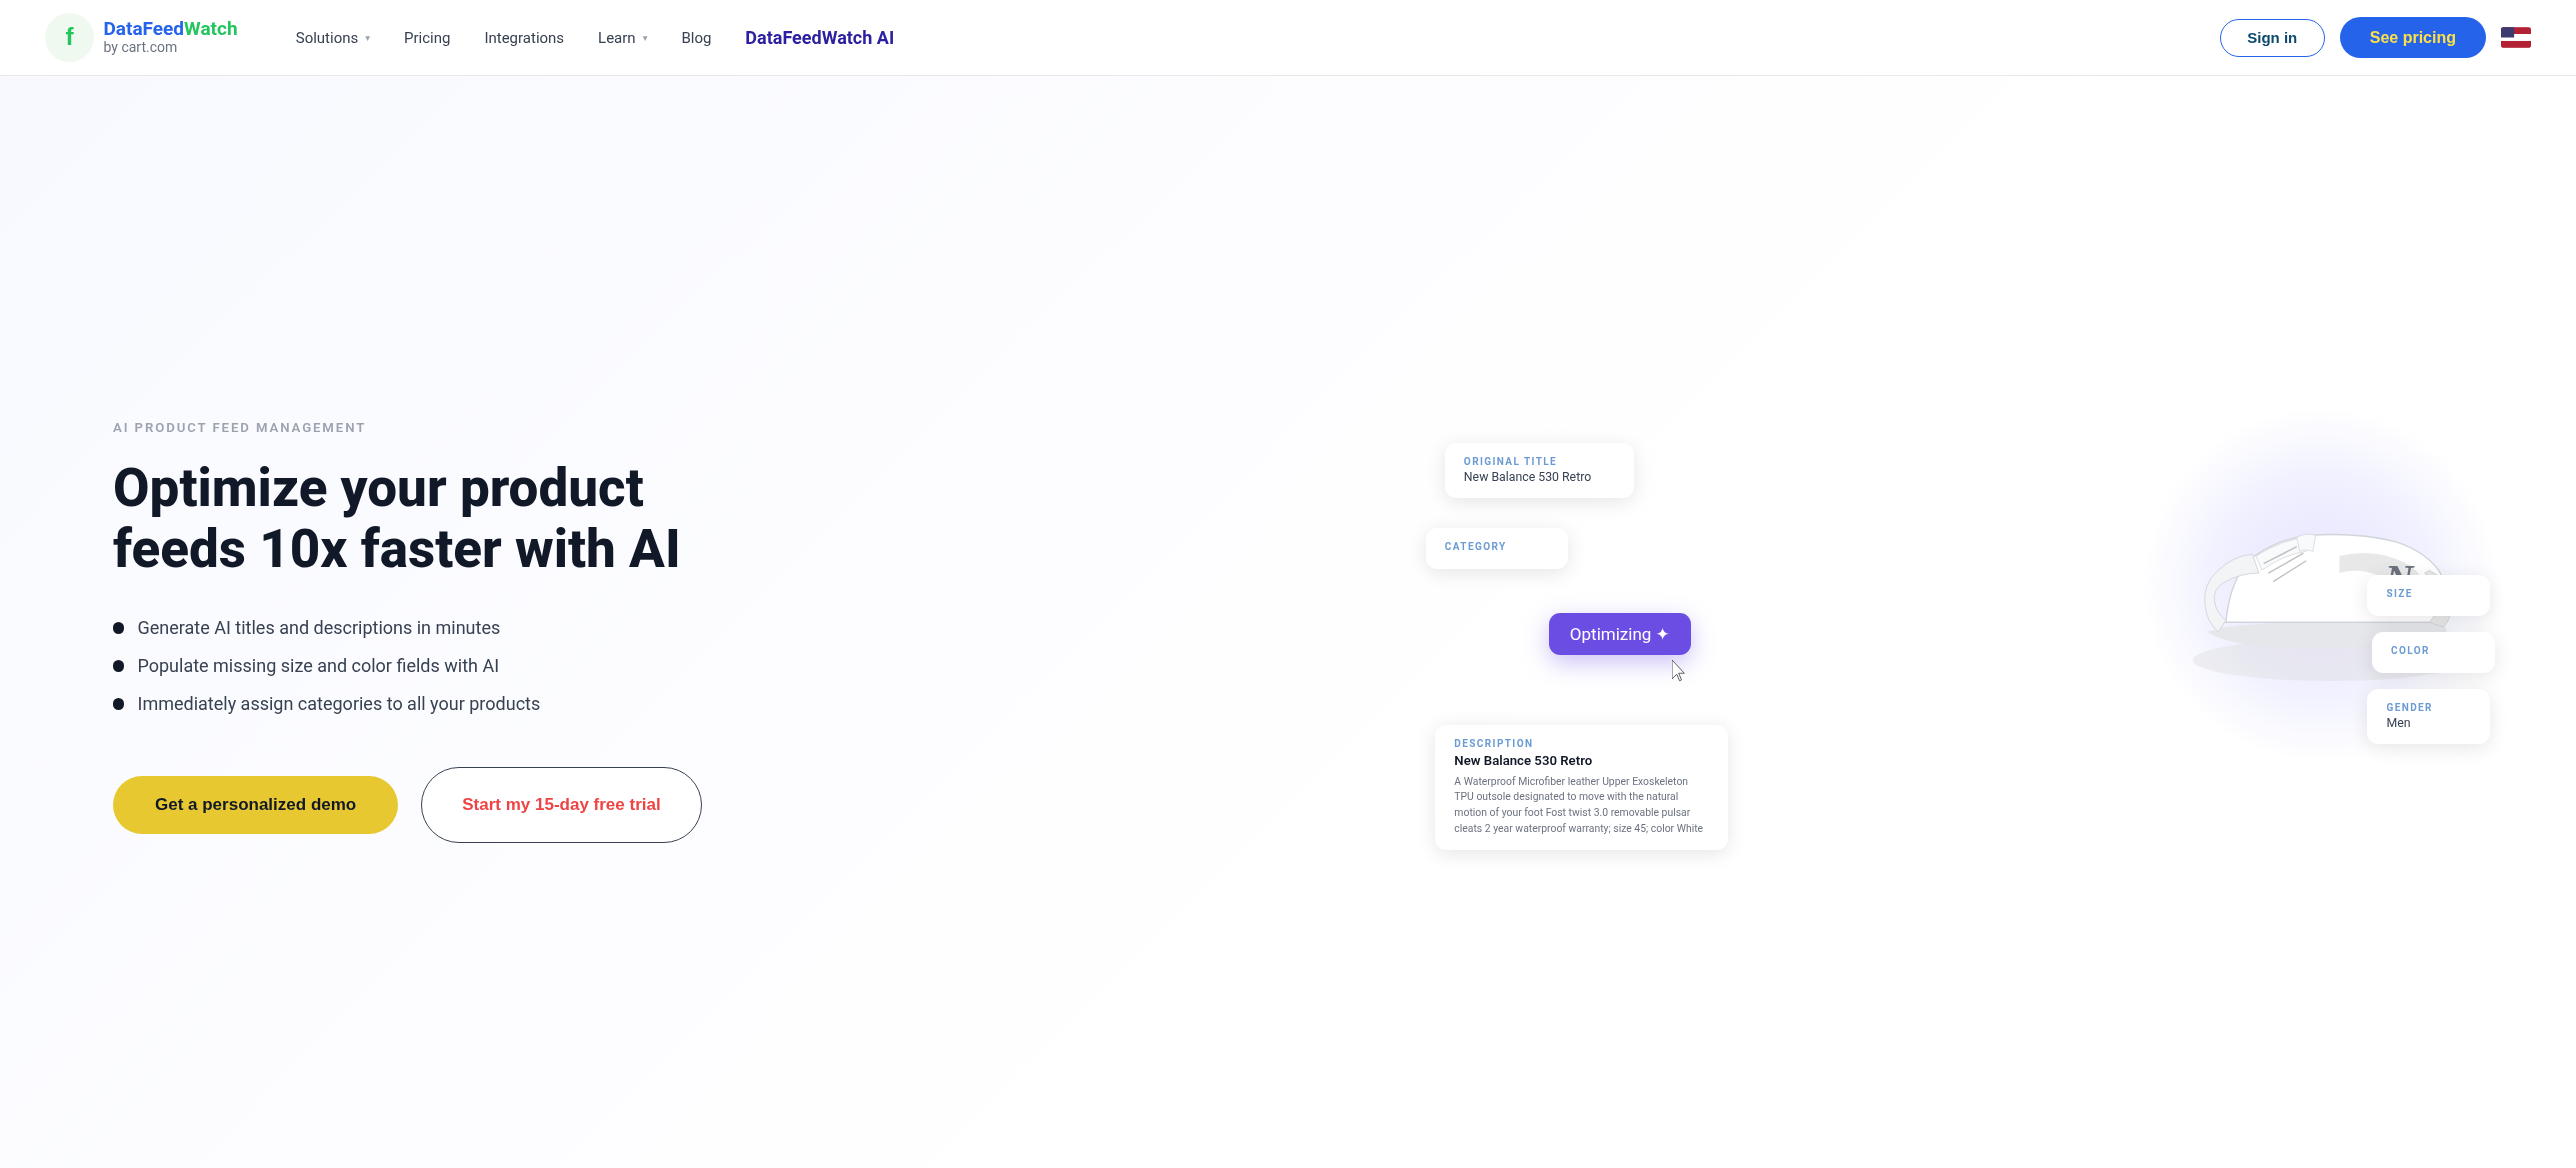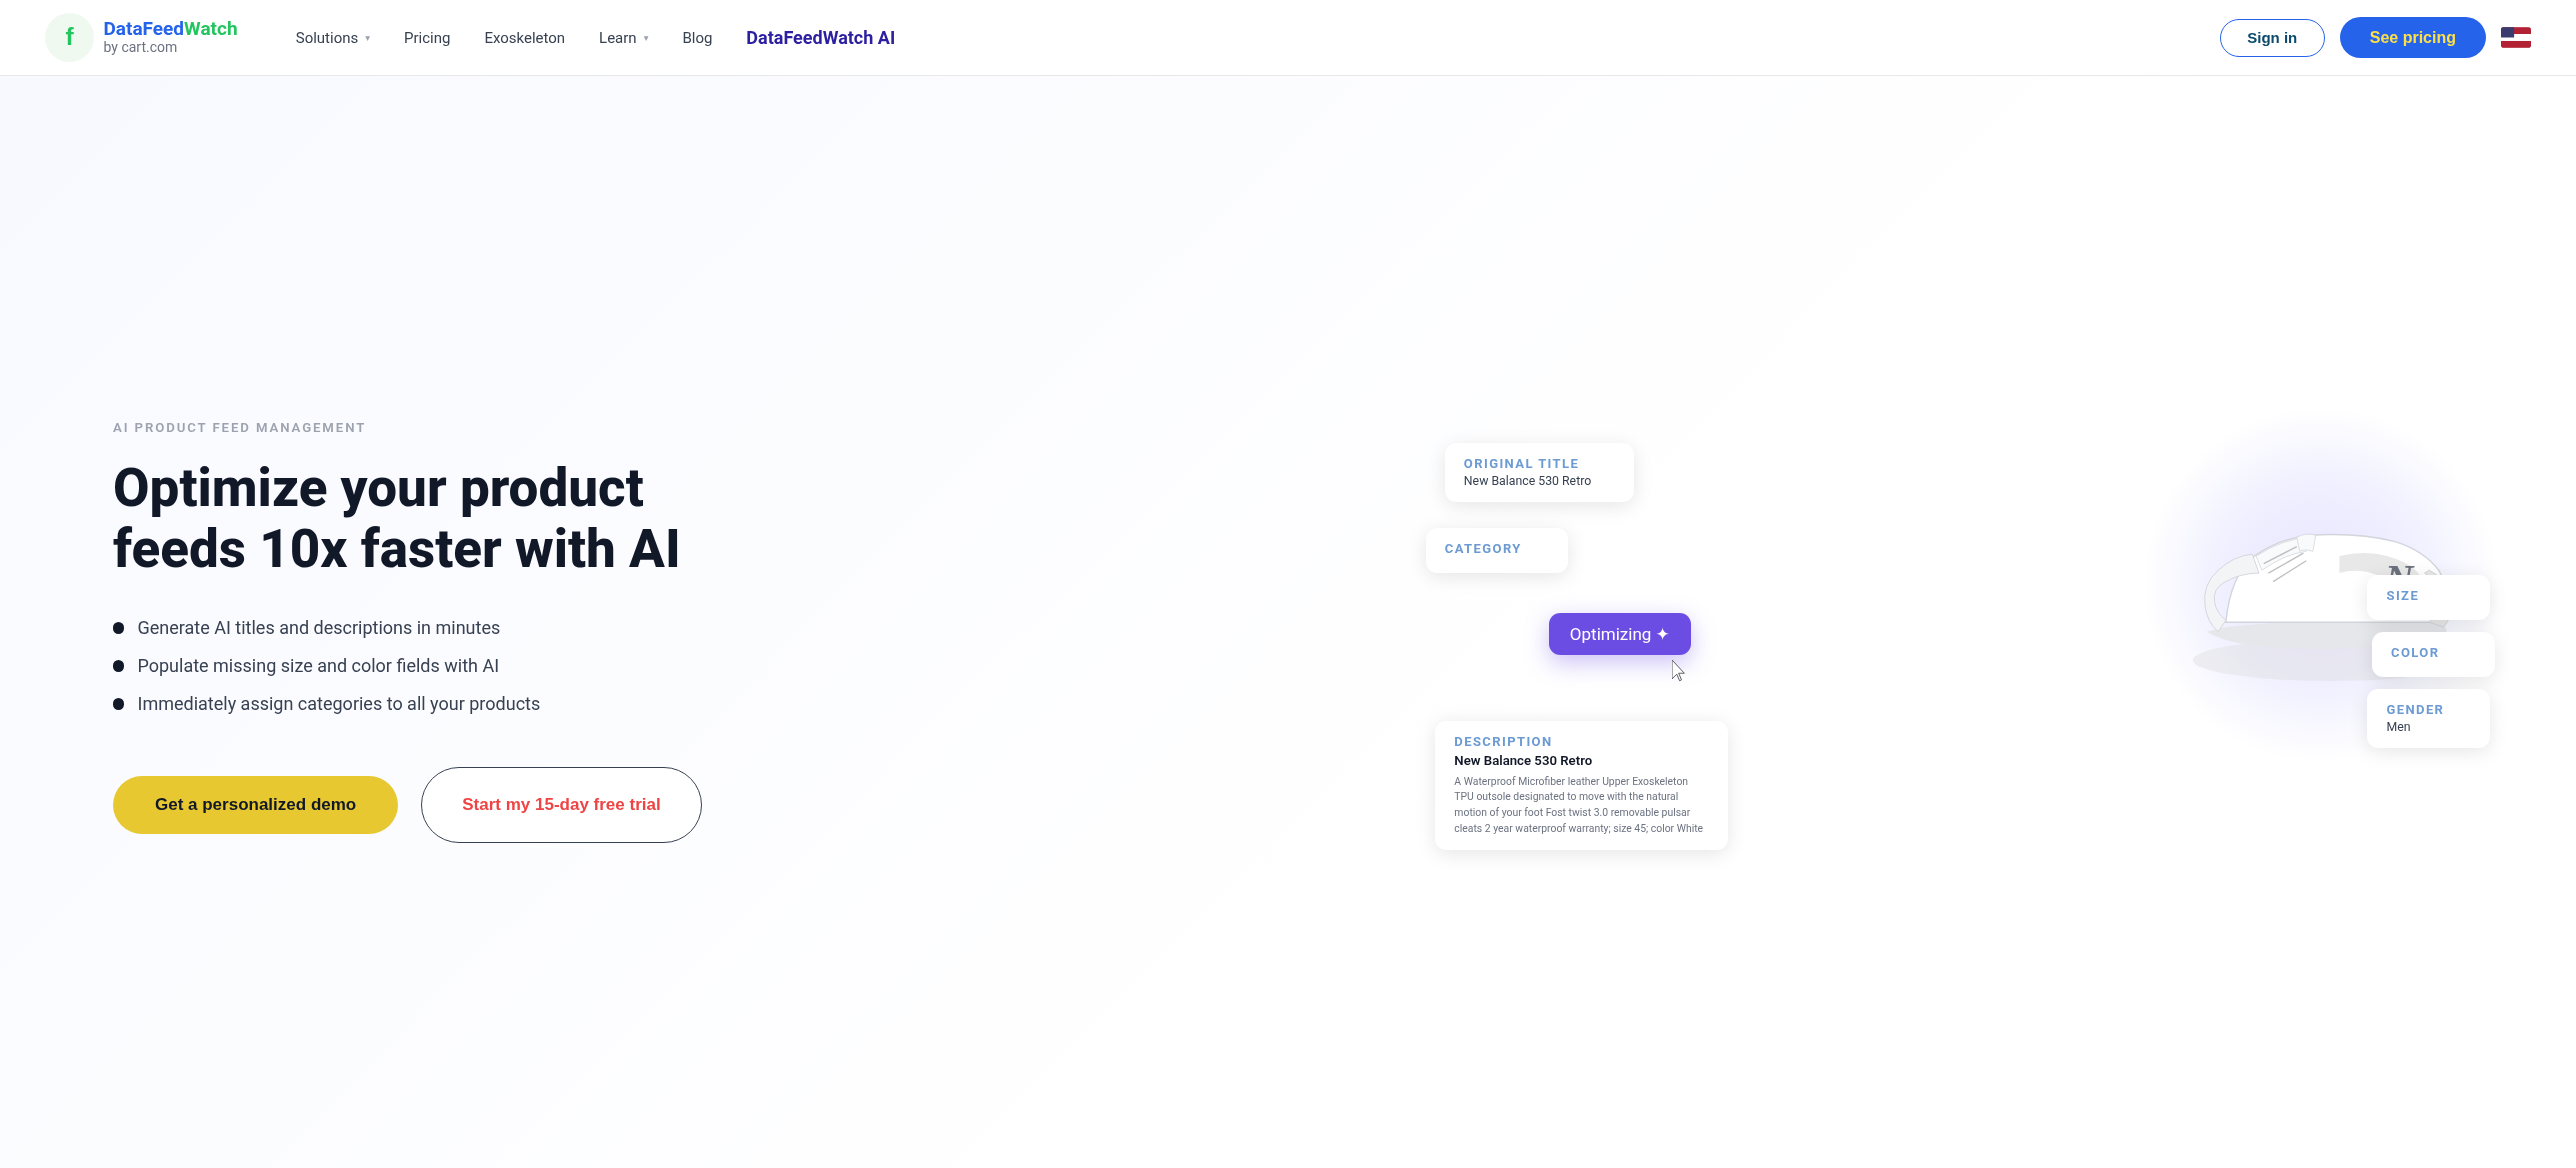--- a/index.html
+++ b/index.html
@@ -216,21 +216,21 @@
 
     
     .ui-card {
       position: absolute;
       background: #fff;
       border-radius: 11.3px;
       box-shadow: 0 3.8px 19px rgba(0,0,0,0.1);
       padding: 13.2px 19px;
     }
     .card-label {
-      font-size: 13px;
+      font-size: 10px;
       font-weight: 700;
       color: #6b9bd2;
       letter-spacing: 1.4px;
       text-transform: uppercase;
       margin-bottom: 3.8px;
     }
     .card-value {
       font-size: 12.3px;
       color: #374151;
     }
@@ -321,21 +321,21 @@
 
   <div class="nav-links">
     <a class="nav-item">
       <span>Solutions</span>
       <span class="nav-chevron">▾</span>
     </a>
     <a class="nav-item">
       <span>Pricing</span>
     </a>
     <a class="nav-item">
-      <span>Exoskeleton</span>
+      <span>Integrations</span>
     </a>
     <a class="nav-item">
       <span>Learn</span>
       <span class="nav-chevron">▾</span>
     </a>
     <a class="nav-item">
       <span>Blog</span>
     </a>
     <a class="nav-item nav-ai">
       <span>DataFeedWatch AI</span>

